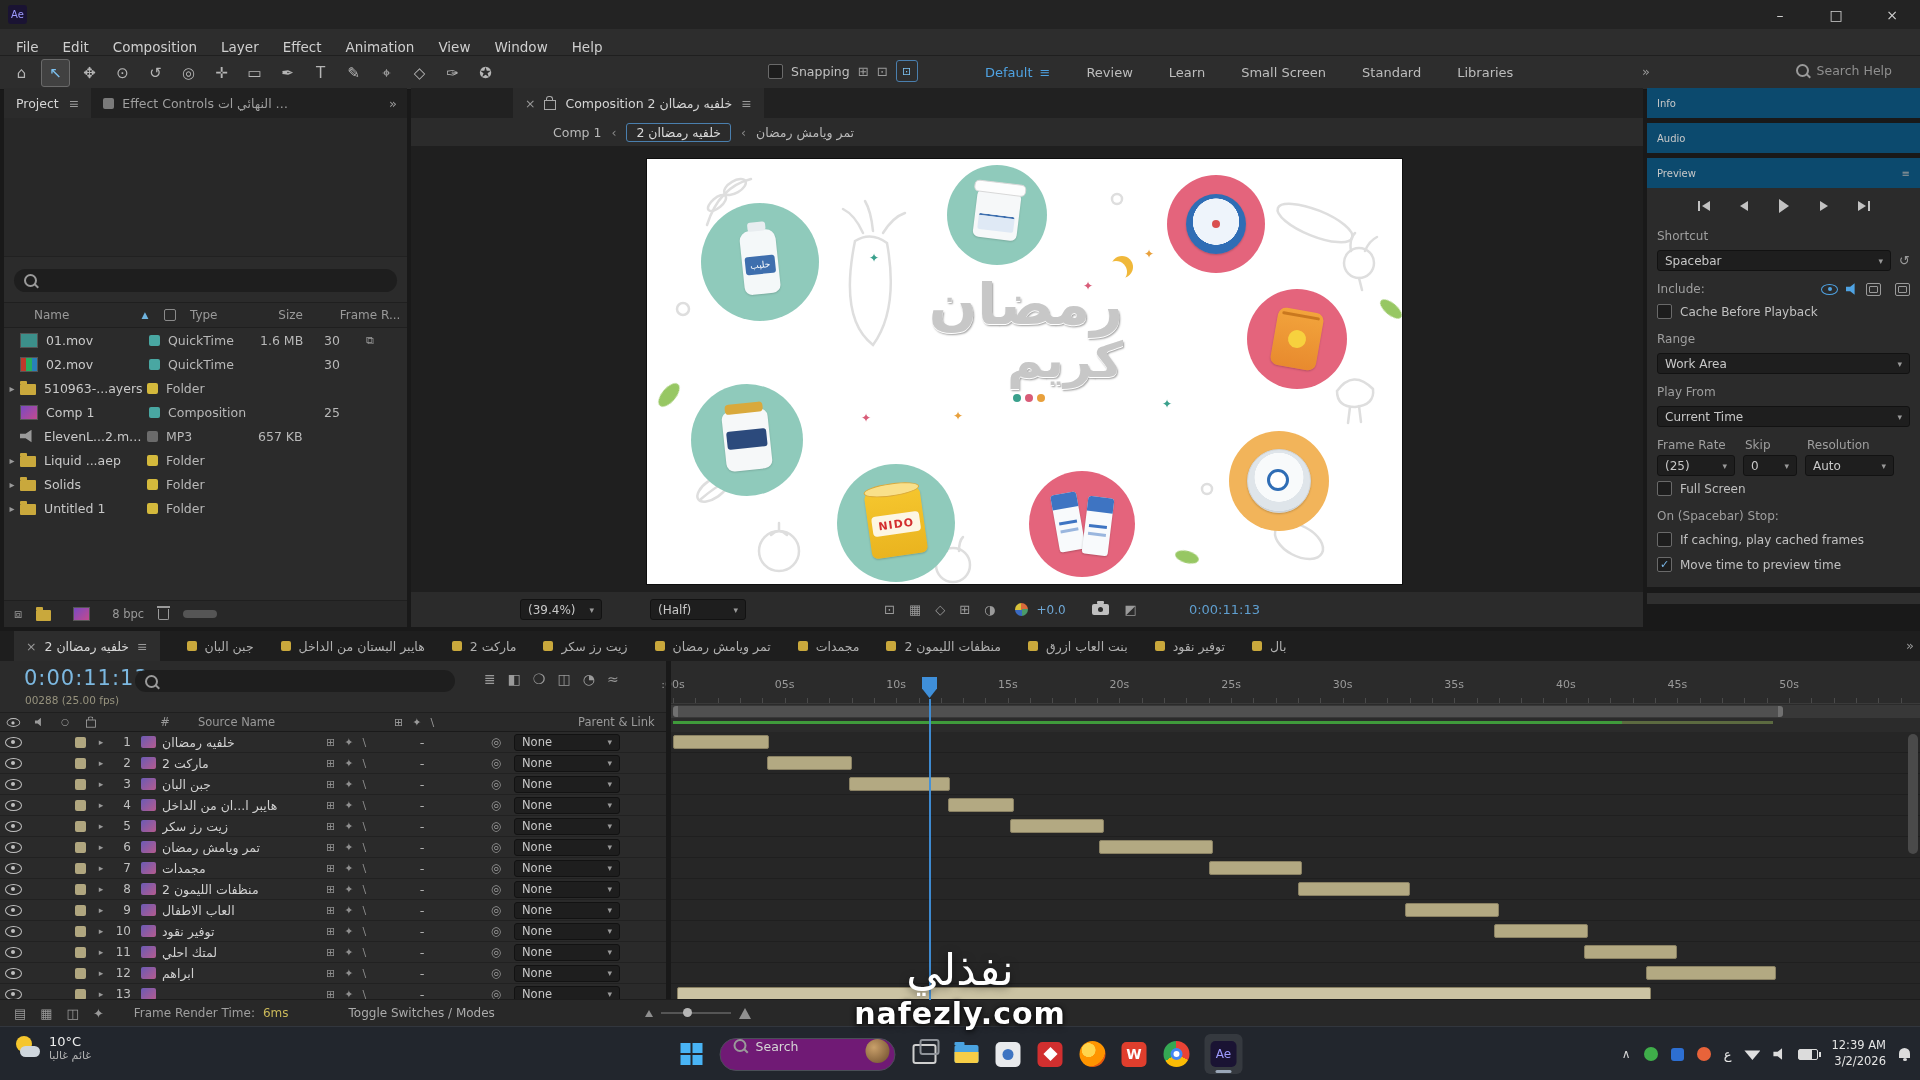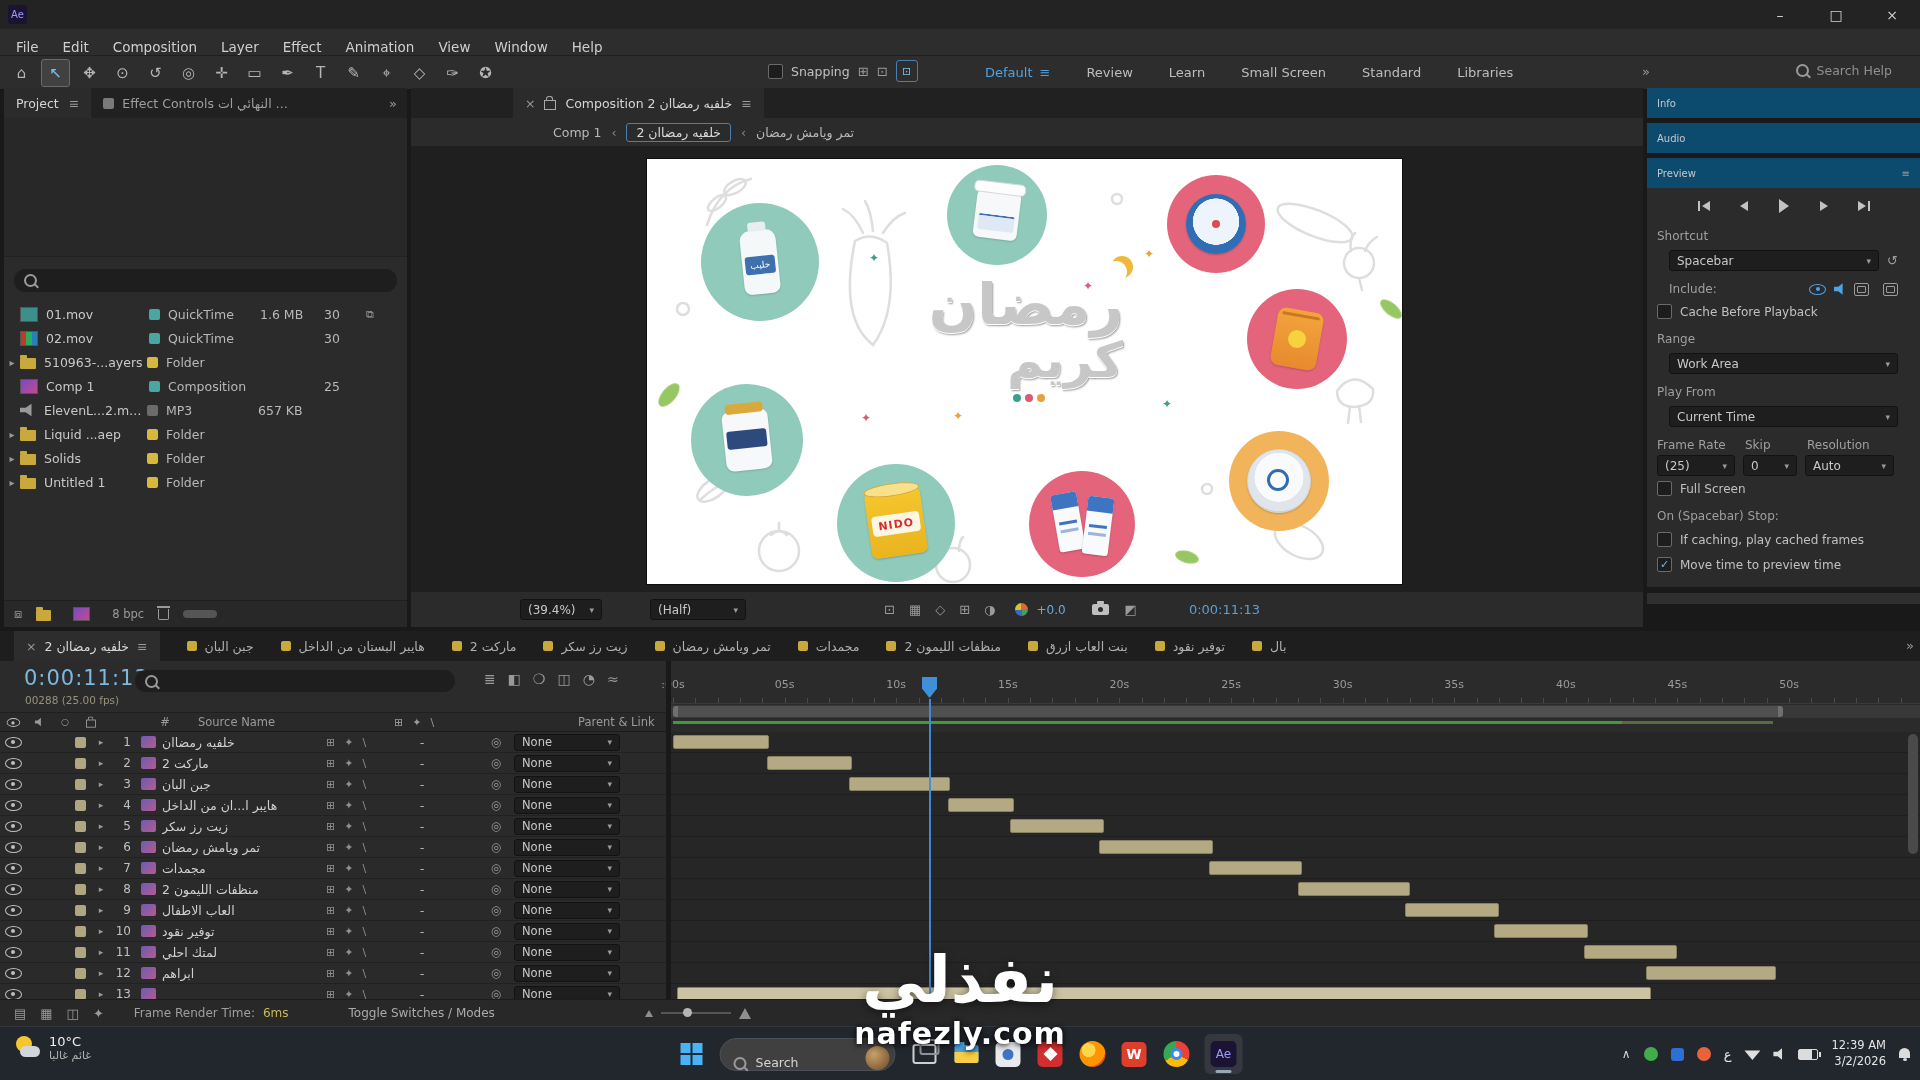--- a/index.html
+++ b/index.html
@@ -131,21 +131,21 @@
   
   .rt-panel{position:absolute;left:1647px;top:88px;width:273px;height:539px}
   .rt-h{height:30px;background:#0c4a6e;display:flex;align-items:center;justify-content:space-between;padding:0 10px;color:#c8c8c8;font-size:10px;margin-bottom:5px}
   .rt-prev{background:#2b2b2b;padding-bottom:10px}
   .transport{display:flex;justify-content:center;gap:10px;padding:7px 0 4px 0}
   .tbt{width:30px;height:22px;display:flex;align-items:center;justify-content:center;gap:2px}
   .tb-bar{width:2px;height:10px;background:#c2c2c2}
   .tb-tl{width:0;height:0;border-right:8px solid #c2c2c2;border-top:5px solid transparent;border-bottom:5px solid transparent}
   .tb-tr{width:0;height:0;border-left:8px solid #c2c2c2;border-top:5px solid transparent;border-bottom:5px solid transparent}
   .rt-lbl{color:#9f9f9f;font-size:12px;padding:8px 10px 4px 10px}
-  .rt-row{display:flex;align-items:center;gap:8px;padding:3px 22px}
+  .rt-row{display:flex;align-items:center;gap:8px;padding:3px 10px}
   .w-grow{flex:1}
   .reset{color:#9a9a9a;font-size:13px}
   .i-ov{width:13px;height:11px;border:1px solid #9a9a9a;border-radius:2px;position:relative}
   .i-ov::after{content:'';position:absolute;inset:2px;border:1px solid #9a9a9a;border-radius:1px}
   .cbrow{font-size:12px;color:#c0c0c0;padding:5px 10px}
   .rt-3lbl{display:flex;padding:8px 10px 3px 10px;color:#9f9f9f;font-size:12px}
   .rt-3lbl span:nth-child(1){width:88px}.rt-3lbl span:nth-child(2){width:62px}
   .rt-3dd{display:flex;gap:8px;padding:0 10px}
   .rt-ghost{height:11px;background:#2f2f2f;margin-top:6px}
   
@@ -210,21 +210,21 @@
   .taskbar{position:absolute;left:0;top:1026px;width:1920px;height:54px;background:#22262d;border-top:1px solid #32363d}
   .weather{position:absolute;left:14px;top:7px;display:flex;align-items:center;gap:9px}
   .w-sun{width:26px;height:26px;position:relative}
   .w-sun::before{content:'';position:absolute;left:2px;top:1px;width:16px;height:16px;border-radius:50%;background:#f5c62e}
   .w-sun::after{content:'';position:absolute;left:6px;top:11px;width:20px;height:11px;border-radius:8px;background:#cfd6dd}
   .w-temp{font-size:13px;color:#eee}
   .w-desc{font-size:11px;color:#b5b5b5}
   .tb-center{position:absolute;left:50%;top:0;height:54px;transform:translateX(-50%);display:flex;align-items:center;gap:15px}
   .win{display:grid;grid-template-columns:10px 10px;grid-template-rows:10px 10px;gap:2px}
   .win span{background:#49b4f5}
-  .srch-pill{width:176px;height:33px;background:#404040;border:1px solid #4a4f57;border-radius:17px;display:flex;align-items:flex-end;gap:9px;padding:0 5px 0 13px;box-sizing:border-box}
+  .srch-pill{width:176px;height:33px;background:#701a75;border:1px solid #4a4f57;border-radius:17px;display:flex;align-items:flex-start;gap:9px;padding:0 5px 0 13px;box-sizing:border-box}
   .srch-pill .lb{font-size:12.5px;color:#d5d5d5;flex:1}
   .pill-av{width:24px;height:24px;border-radius:50%;background:radial-gradient(circle at 35% 35%,#c9a06a,#6a4a2a)}
   .tk-ic{width:27px;height:27px;border-radius:5px;display:grid;place-items:center}
   .taskview{width:20px;height:16px;border:2px solid #cfcfcf;border-radius:3px;position:relative}
   .taskview::after{content:'';position:absolute;left:5px;top:-7px;width:16px;height:12px;border:2px solid #8f9399;border-radius:3px}
   .explorer{position:relative;width:24px;height:18px;background:#4aa3e0;border-radius:2px}
   .explorer::before{content:'';position:absolute;top:-3px;left:0;width:10px;height:3px;background:#4aa3e0;border-radius:1px 1px 0 0}
   .explorer::after{content:'';position:absolute;left:0;right:0;bottom:0;height:11px;background:#f7ce46;border-radius:0 0 2px 2px}
   .whiteapp{width:25px;height:25px;background:#e8eaed;border-radius:5px;display:grid;place-items:center}
   .whiteapp span{width:11px;height:11px;border-radius:50%;background:#3e74c2}
@@ -243,21 +243,21 @@
   .tr-sq{width:13px;height:13px;border-radius:3px}
   .tr-lang{color:#e5e5e5;font-size:13px}
   .wifi{width:16px;height:12px;background:#e0e0e0;clip-path:polygon(50% 100%,0 20%,100% 20%)}
   .battery{width:18px;height:9px;border:1px solid #dcdcdc;border-radius:2px;position:relative;background:linear-gradient(90deg,#dcdcdc 0 70%,transparent 70%)}
   .battery::after{content:'';position:absolute;right:-4px;top:2px;width:2px;height:5px;background:#dcdcdc}
   .clock{text-align:right;color:#e5e5e5;font-size:11.5px;line-height:1.35}
   .bell{width:11px;height:10px;background:#dcdcdc;border-radius:6px 6px 0 0;position:relative;margin-top:-2px}
   .bell::after{content:'';position:absolute;left:3.5px;bottom:-3px;width:4px;height:3px;border-radius:50%;background:#dcdcdc}
   
   .wm{position:absolute;left:50%;top:948px;transform:translateX(-50%);text-align:center;z-index:60;color:#fff;pointer-events:none}
-  .wm-ar{font-size:64px;font-weight:bold;line-height:1;text-shadow:0 2px 8px rgba(0,0,0,.5)}
+  .wm-ar{font-size:44px;font-weight:normal;line-height:1;text-shadow:0 2px 8px rgba(0,0,0,.5)}
   .wm-url{font-size:30px;font-weight:bold;letter-spacing:1px;margin-top:4px;
           text-shadow:0 0 4px rgba(0,0,0,.7),0 2px 6px rgba(0,0,0,.6)}
 </style>
 </head>
 <body>
 
 <div id="app">
 
   <div class="titlebar">
     <span class="ae-badge tb-ic">Ae</span>
@@ -327,20 +327,28 @@
       </div>
       <div class="p-tab dim">
         <span class="p-tab-ic"></span>
         <span class="p-tab-lb">Effect Controls الاعلان النهائي ات</span>
       </div>
       <span class="p-chev">»</span>
     </div>
     <div class="p-preview"></div>
     <div class="p-search">
       <span class="lens"></span>
+    </div>
+    <div class="p-cols">
+      <span class="c-name">Name</span>
+      <span class="c-sort">▲</span>
+      <span class="c-tag"></span>
+      <span class="c-type">Type</span>
+      <span class="c-size">Size</span>
+      <span class="c-frame">Frame R...</span>
     </div>
     <div>
         <div class="prj-row">
           <span class="prj-exp"></span>
           <span class="prj-ic ic-footage"></span>
           <span class="prj-name">01.mov</span>
           <span class="prj-chip" style="background: rgb(73, 167, 162);"></span>
           <span class="prj-type">QuickTime</span>
           <span class="prj-size">1.6 MB</span>
           <span class="prj-frame">30</span>

